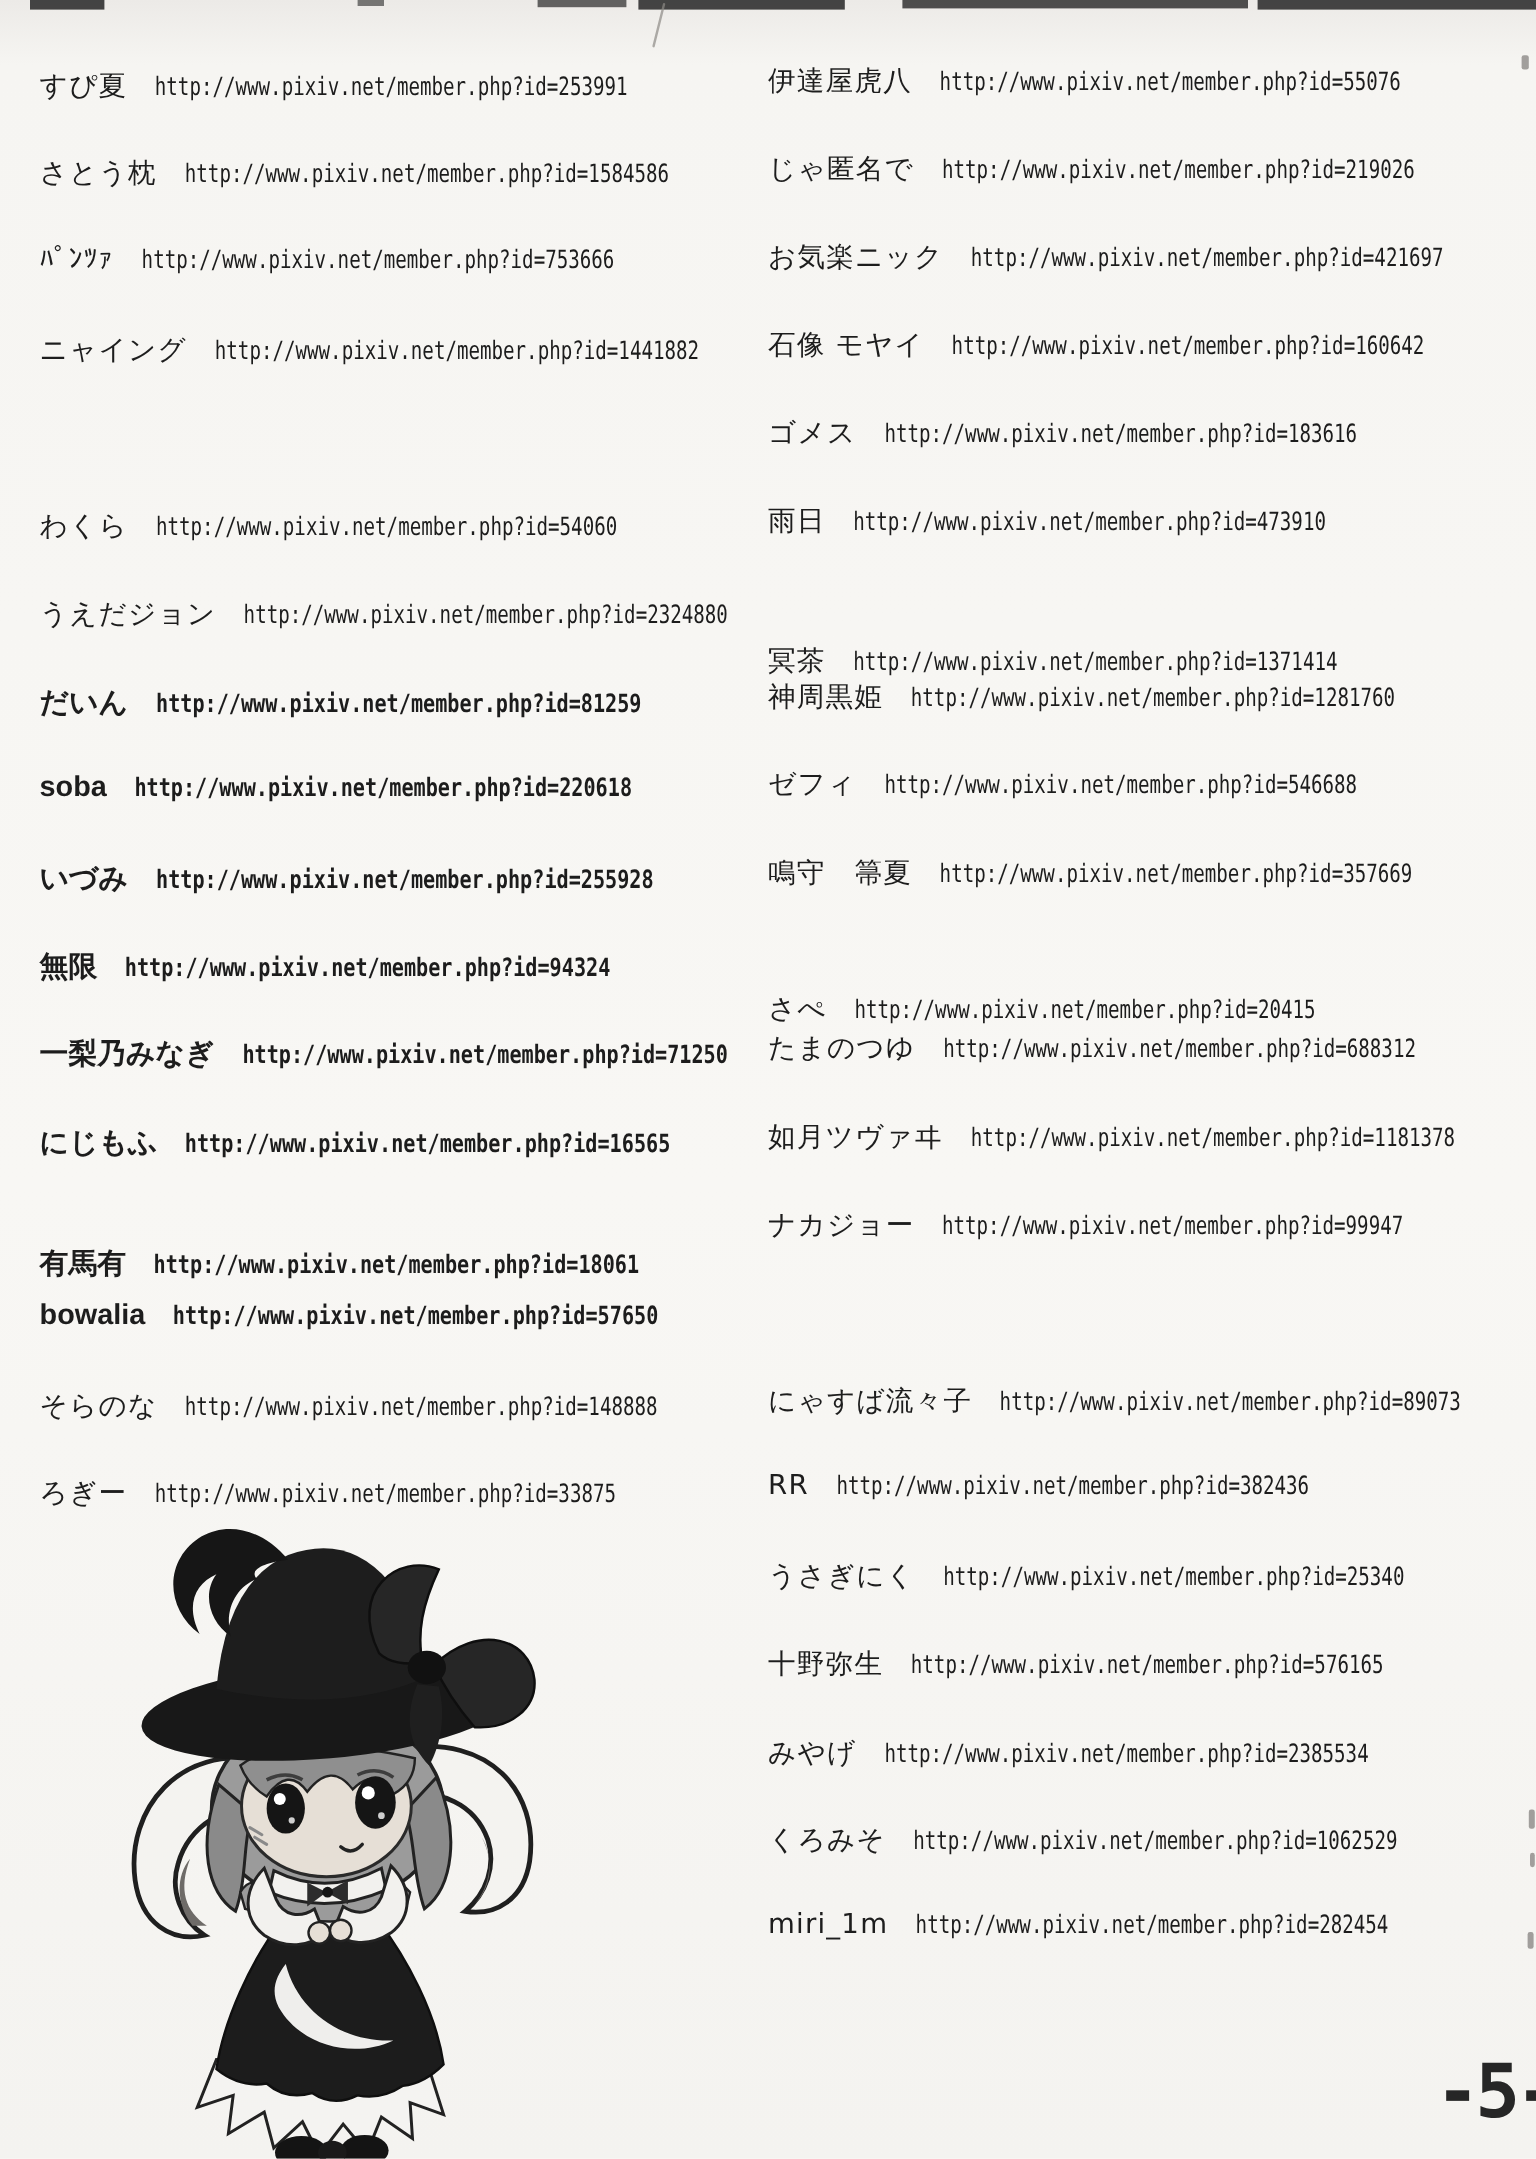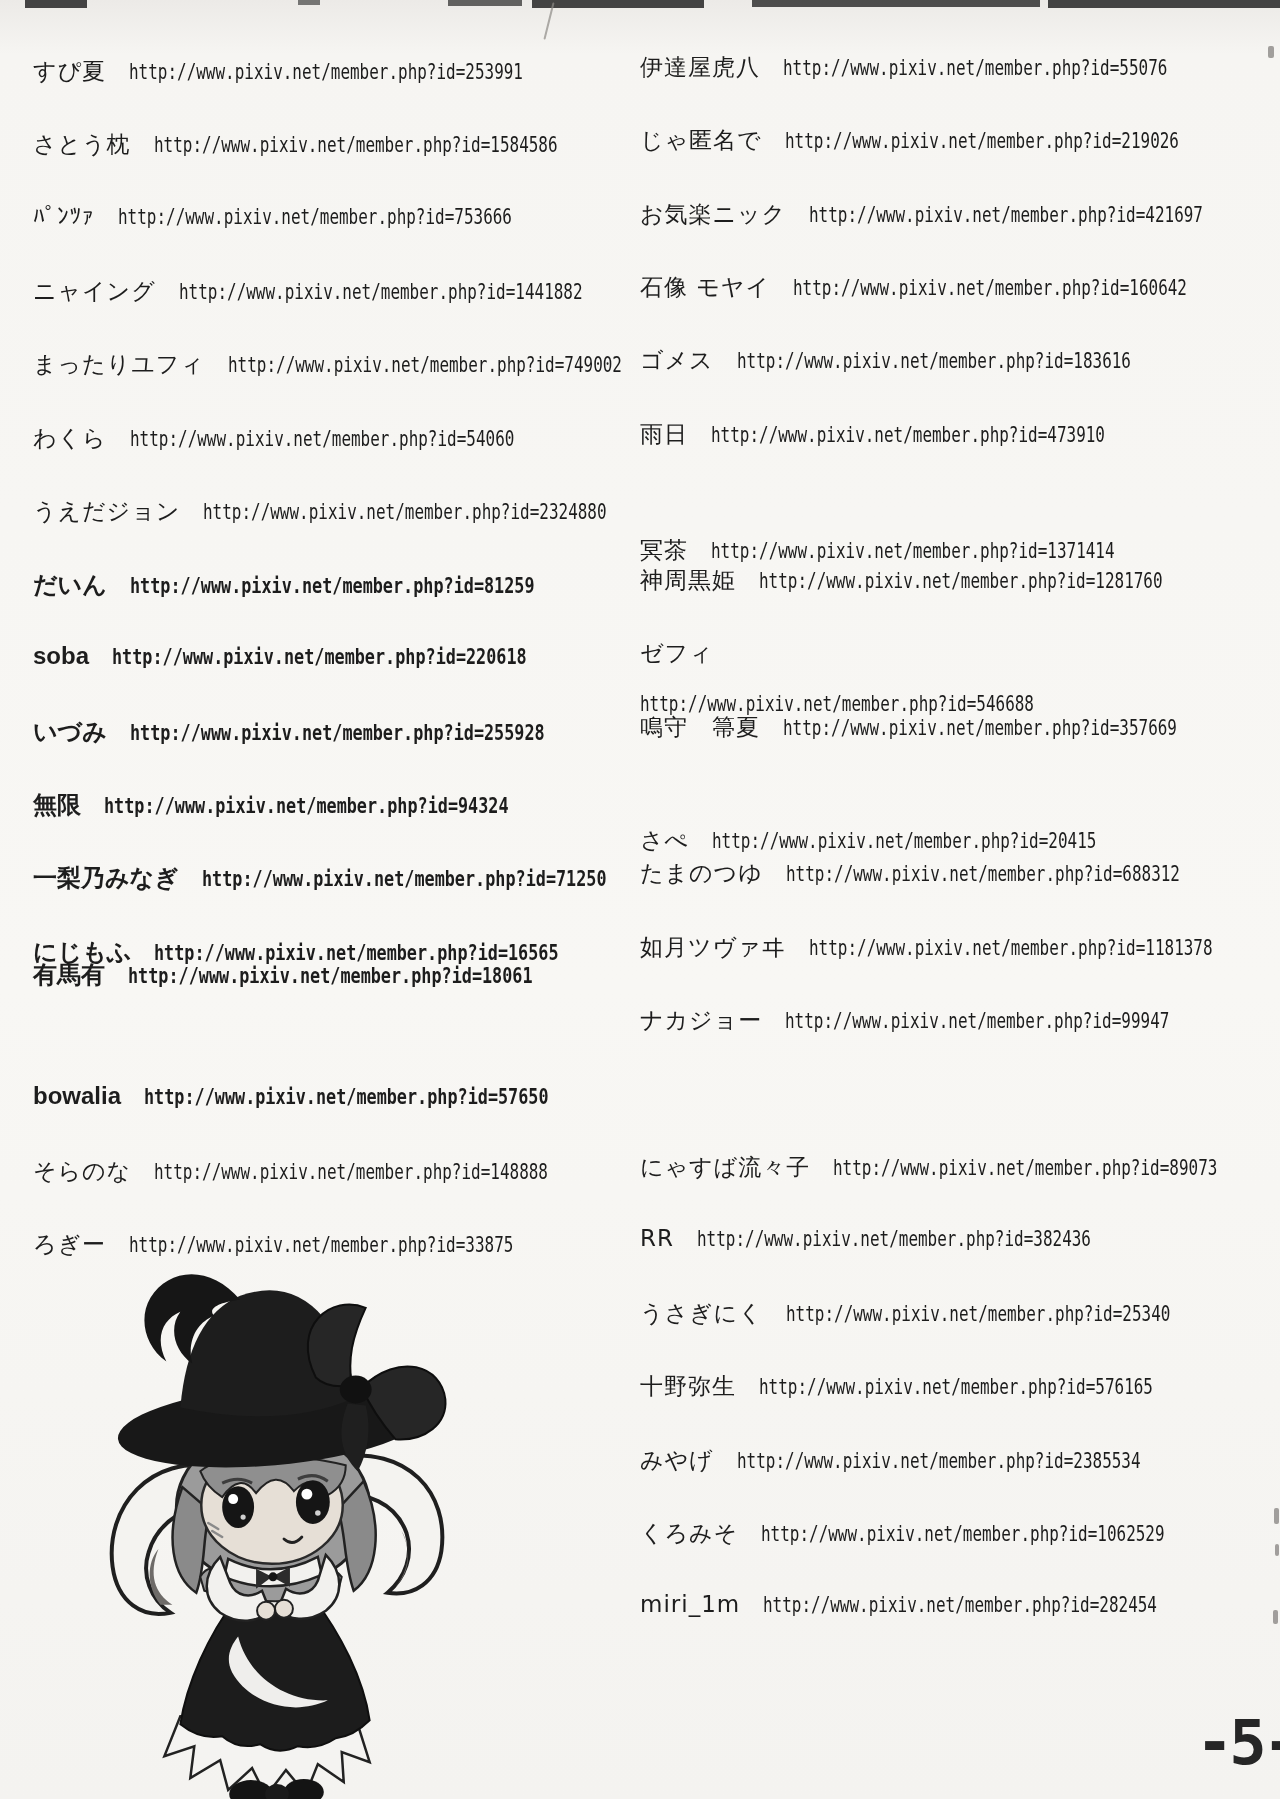--- a/index.html
+++ b/index.html
@@ -60,24 +60,20 @@
     <span class="url">http://www.pixiv.net/member.php?id=1584586</span>
   </div>
       <div class="row" style="top: 202.6px;">
     <span class="name">ﾊﾟﾝﾂｧ</span>
     <span class="url">http://www.pixiv.net/member.php?id=753666</span>
   </div>
       <div class="row" style="top: 275.9px;">
     <span class="name">ニャイング</span>
     <span class="url">http://www.pixiv.net/member.php?id=1441882</span>
   </div>
-      <div class="row" style="top: 349.2px;">
-    <span class="name">まったりユフィ</span>
-    <span class="url">http://www.pixiv.net/member.php?id=749002</span>
-  </div>
       <div class="row" style="top: 422.5px; text-align: center;">
     <span class="name">わくら</span>
     <span class="url">http://www.pixiv.net/member.php?id=54060</span>
   </div>
       <div class="row" style="top: 495.8px;">
     <span class="name">うえだジョン</span>
     <span class="url">http://www.pixiv.net/member.php?id=2324880</span>
   </div>
       <div class="row bold" style="top: 569.1px;">
     <span class="name">だいん</span>
@@ -96,21 +92,21 @@
     <span class="url">http://www.pixiv.net/member.php?id=94324</span>
   </div>
       <div class="row bold" style="top: 862.3px;">
     <span class="name">一梨乃みなぎ</span>
     <span class="url">http://www.pixiv.net/member.php?id=71250</span>
   </div>
       <div class="row bold" style="top: 935.6px;">
     <span class="name">にじもふ</span>
     <span class="url">http://www.pixiv.net/member.php?id=16565</span>
   </div>
-      <div class="row bold" style="top: 959px;">
+      <div class="row bold" style="top: 1037px;">
     <span class="name">有馬有</span>
     <span class="url">http://www.pixiv.net/member.php?id=18061</span>
   </div>
       <div class="row bold" style="top: 1082.2px;">
     <span class="name">bowalia</span>
     <span class="url">http://www.pixiv.net/member.php?id=57650</span>
   </div>
       <div class="row" style="top: 1155.5px;">
     <span class="name">そらのな</span>
     <span class="url">http://www.pixiv.net/member.php?id=148888</span>
@@ -146,21 +142,21 @@
     <span class="url">http://www.pixiv.net/member.php?id=473910</span>
   </div>
       <div class="row" style="top: 491.8px; margin-top: 43px;">
     <span class="name">冥茶</span>
     <span class="url">http://www.pixiv.net/member.php?id=1371414</span>
   </div>
       <div class="row" style="top: 565.1px;">
     <span class="name">神周黒姫</span>
     <span class="url">http://www.pixiv.net/member.php?id=1281760</span>
   </div>
-      <div class="row" style="top: 638.4px; flex-direction: column;">
+      <div class="row" style="top: 638.4px;">
     <span class="name">ゼフィ</span>
     <span class="url">http://www.pixiv.net/member.php?id=546688</span>
   </div>
       <div class="row" style="top: 711.7px;">
     <span class="name">鳴守　箒夏</span>
     <span class="url">http://www.pixiv.net/member.php?id=357669</span>
   </div>
       <div class="row" style="top: 785px; margin-top: 40px;">
     <span class="name">さぺ</span>
     <span class="url">http://www.pixiv.net/member.php?id=20415</span>

